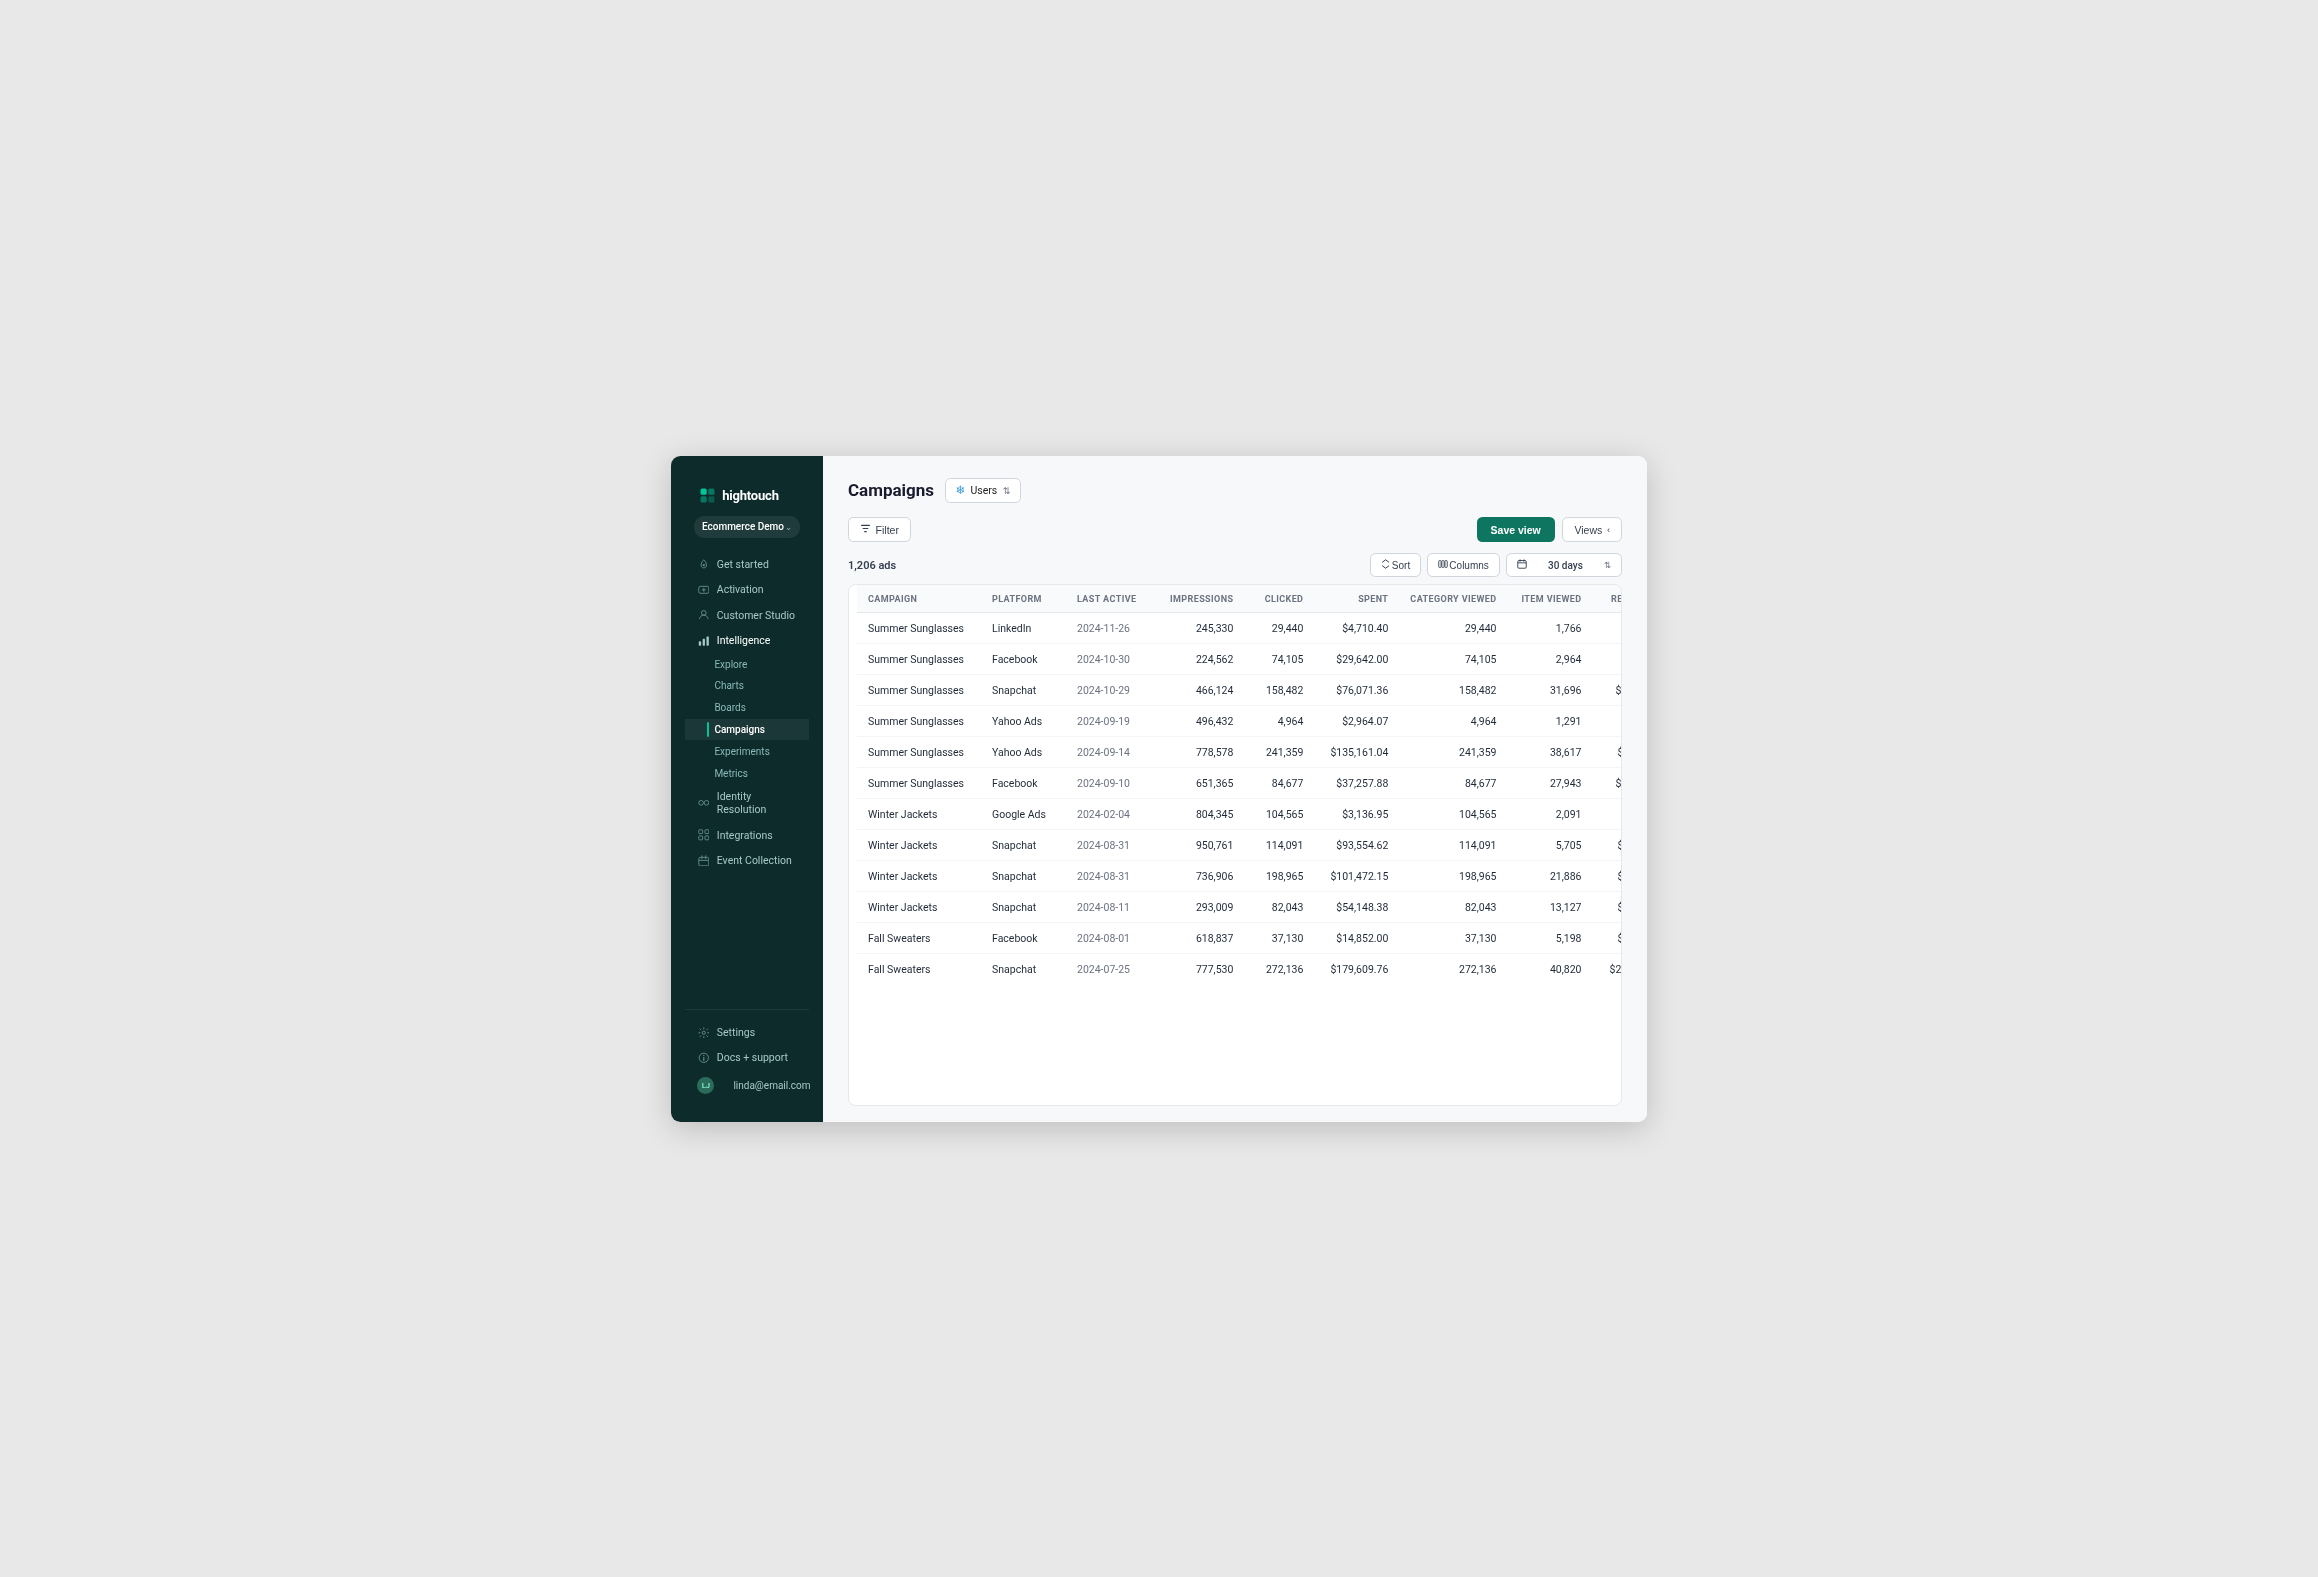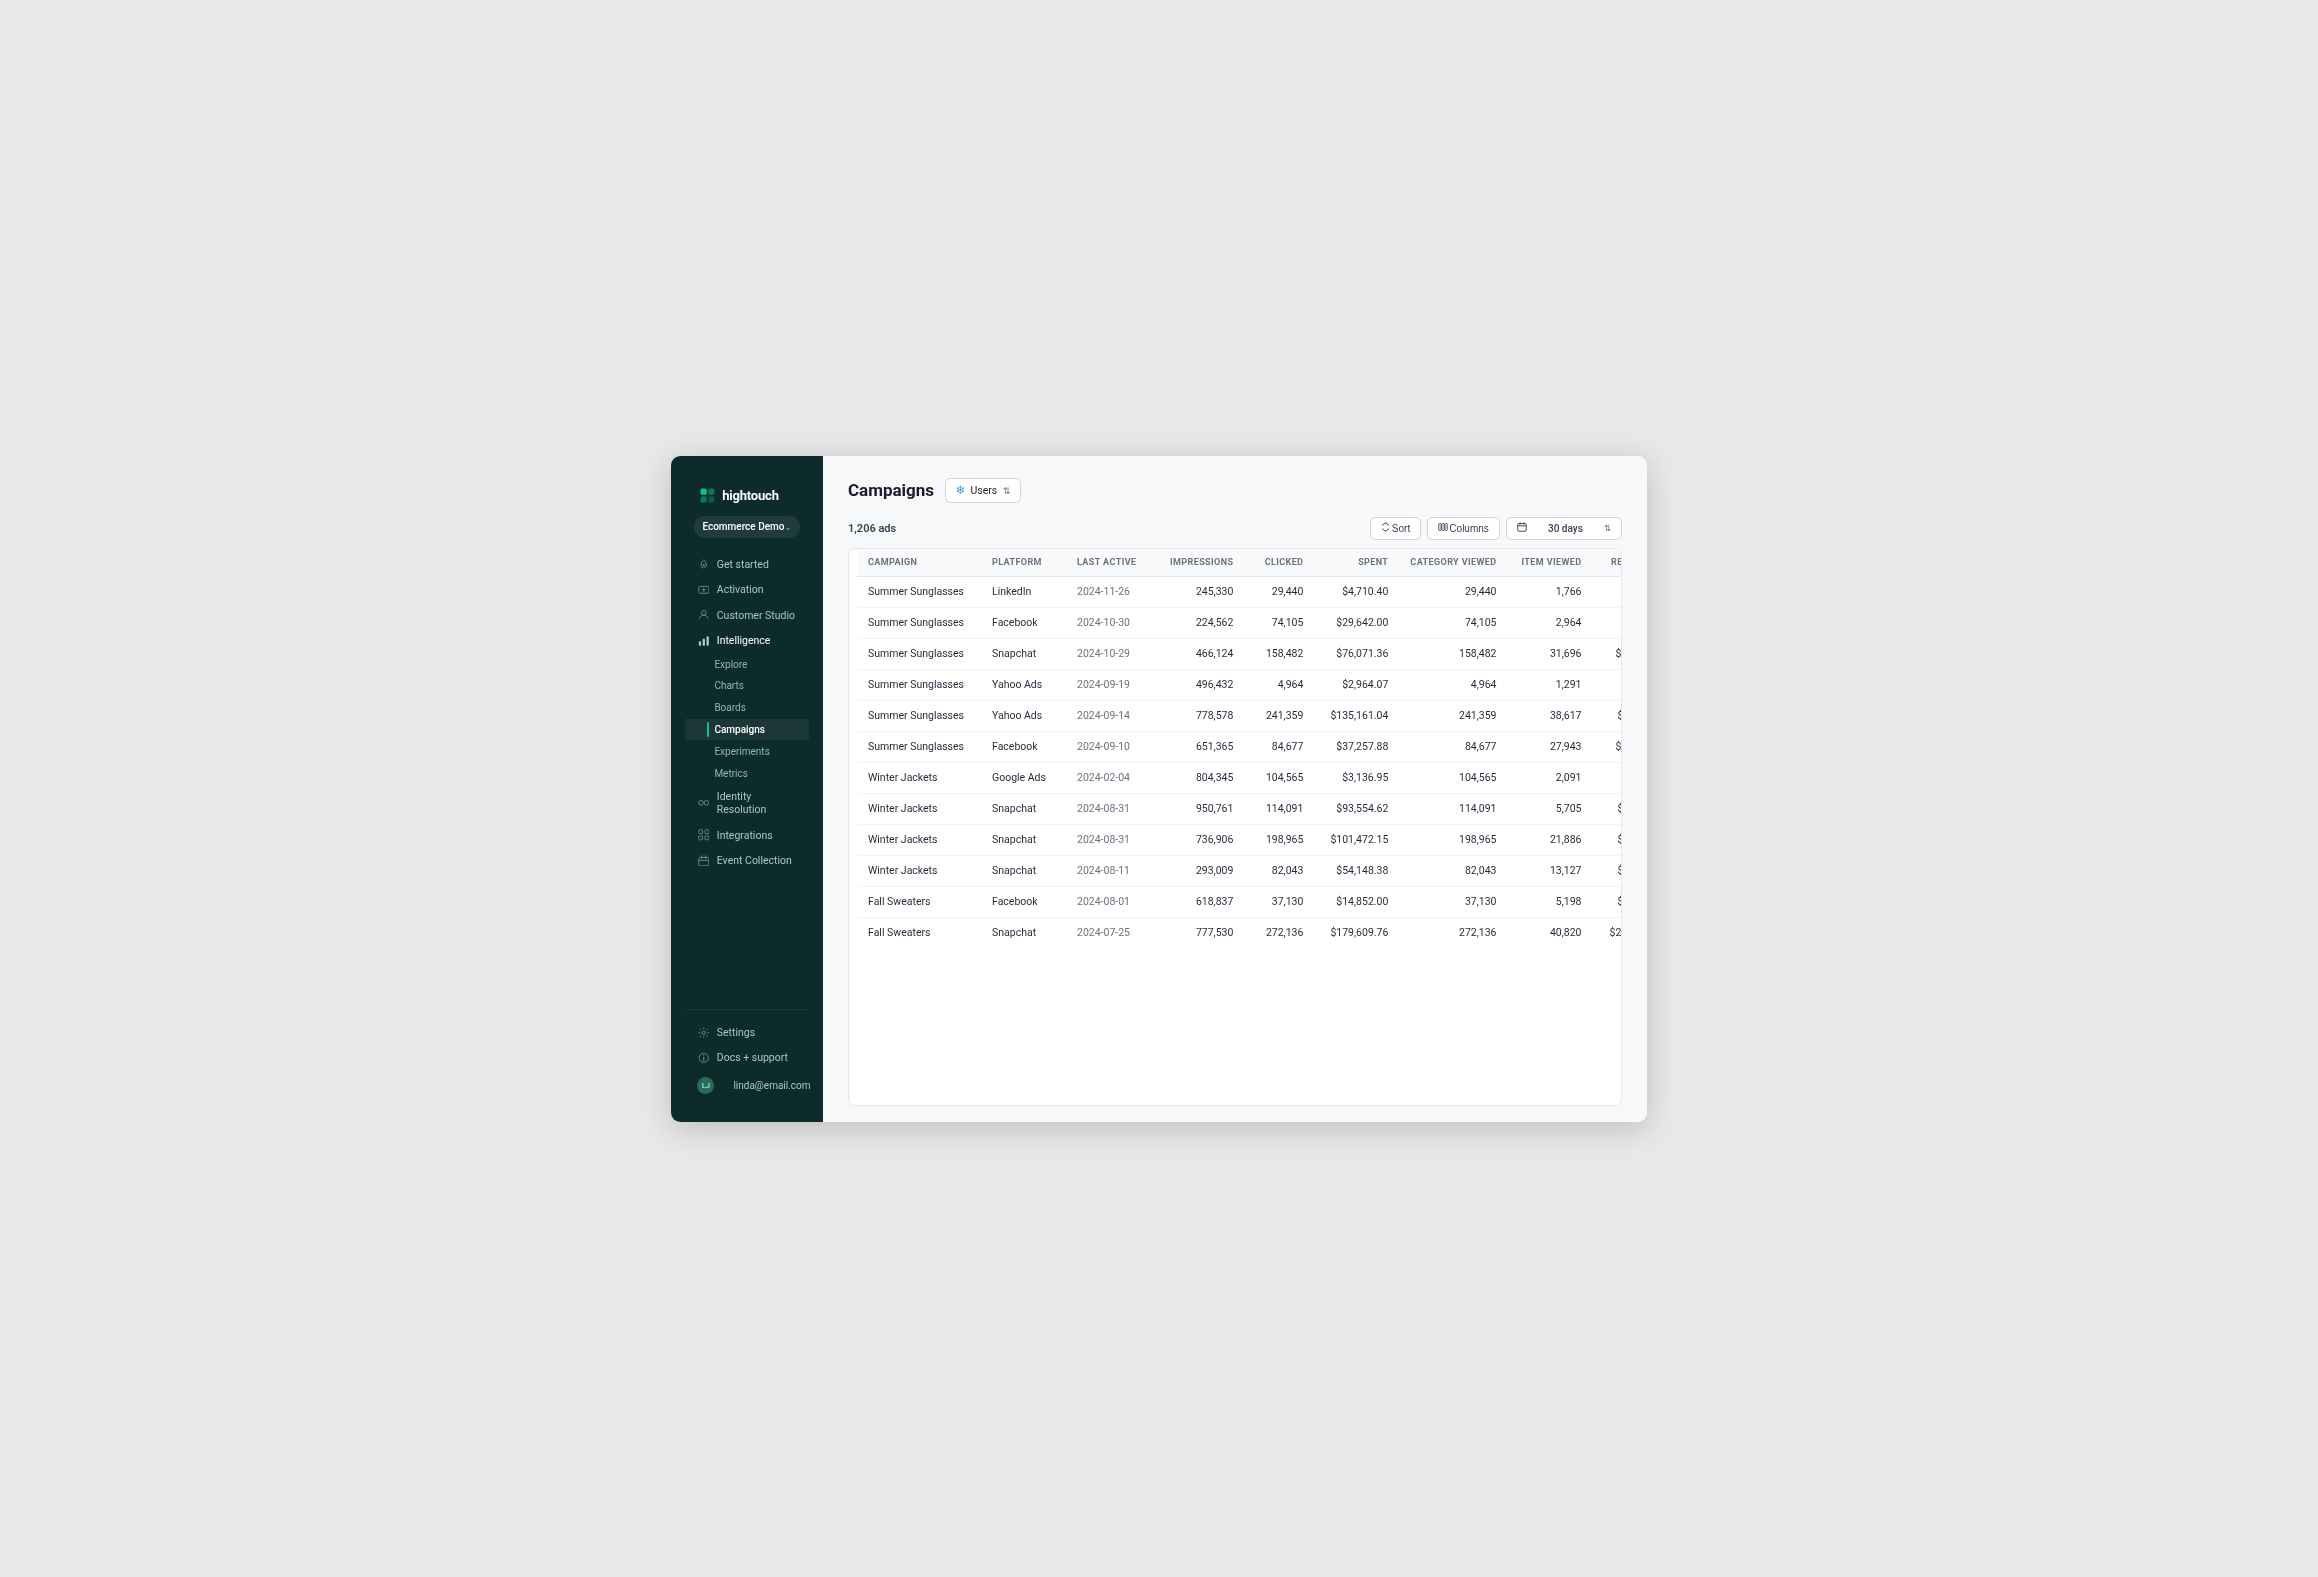--- a/index.html
+++ b/index.html
@@ -50,21 +50,21 @@
       font-weight: 700;
       letter-spacing: -0.2px;
     }
     .workspace-selector {
       margin: 0 9.3px 11px 9.3px;
       background: rgba(255,255,255,0.08);
       border-radius: 10px;
       padding: 5.4px 7.7px;
       display: flex;
       align-items: center;
-      justify-content: center;
+      justify-content: space-between;
       cursor: pointer;
     }
     .workspace-name {
       color: #fff;
       font-size: 10px;
       font-weight: 500;
     }
     .workspace-chevron {
       color: #8ab8b8;
       font-size: 8.5px;
@@ -490,20 +490,39 @@
     <div class="main-header">
       <h1 class="page-title">Campaigns</h1>
       <div class="users-selector">
         <span class="snowflake">❄</span>
         <span>Users</span>
         <span style="color:#6b7280;font-size:9.3px;">⇅</span>
       </div>
     </div>
 
 
+    <div class="toolbar">
+      <button class="filter-btn">
+        <span>
+          <svg width="11" height="11" viewBox="0 0 14 14" fill="none">
+            <path d="M2 3h10M4 7h6M6 11h2" stroke="#374151" stroke-width="1.5" stroke-linecap="round"></path>
+          </svg>
+        </span>
+        <span>Filter</span>
+      </button>
+      <div class="right-toolbar">
+        <button class="save-view-btn">
+          <span>Save view</span>
+        </button>
+        <button class="views-btn">
+          <span>Views</span>
+          <span style="font-size:9.3px;">‹</span>
+        </button>
+      </div>
+    </div>
 
     <div class="table-meta">
       <span class="ads-count">1,206 ads</span>
       <div class="table-actions">
         <button class="action-btn">
           <span>
             <svg width="10" height="10" viewBox="0 0 13 13" fill="none">
               <path d="M2 4l4-3 4 3M2 9l4 3 4-3" stroke="#374151" stroke-width="1.3" stroke-linecap="round" stroke-linejoin="round"></path>
             </svg>
           </span>

